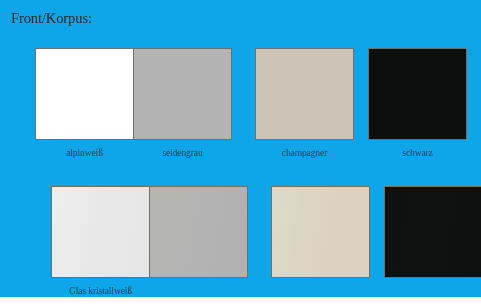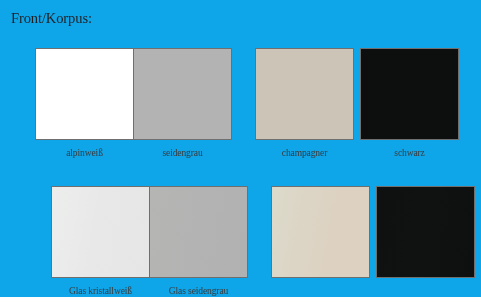--- a/index.html
+++ b/index.html
@@ -57,21 +57,21 @@
     line-height: 12px;
     color: #3a3a3a;
     margin-top: 7px;
     letter-spacing: -0.1px;
     white-space: nowrap;
   }
   
   .col-0 { left: 11px; margin-left: 24px; }
   .col-1 { left: 133px; }
   .col-2 { left: 255px; }
-  .col-3 { left: 360px; }
+  .col-3 { left: 368px; }
   
   .row-0 { top: 48px; }
   .row-1 { top: 186px; padding-left: 16px; }
 </style>
 </head>
 <body style="background-color: rgb(255, 255, 255);">
 
 <div id="page">
 
   <div class="page-title">Front/Korpus:</div>
@@ -98,21 +98,20 @@
       <span class="swatch-label">schwarz</span>
     </div>
 
     <div class="swatch-cell col-0 row-1">
       <span class="swatch-chip" style="background-image: linear-gradient(100deg, rgb(236, 238, 236) 0%, rgb(232, 232, 232) 45%, rgb(230, 230, 230) 100%); border-color: rgb(111, 111, 111);"></span>
       <span class="swatch-label">Glas kristallweiß</span>
     </div>
 
     <div class="swatch-cell col-1 row-1">
       <span class="swatch-chip" style="background-image: linear-gradient(100deg, rgb(181, 181, 179) 0%, rgb(179, 179, 179) 50%, rgb(177, 177, 177) 100%); border-color: rgb(111, 111, 111);"></span>
-      <span class="swatch-label">Glas seidengrau</span>
     </div>
 
     <div class="swatch-cell col-2 row-1">
       <span class="swatch-chip" style="background-image: linear-gradient(100deg, rgb(220, 219, 203) 0%, rgb(220, 213, 198) 30%, rgb(221, 210, 194) 60%, rgb(221, 210, 194) 100%); border-color: rgb(111, 111, 111);"></span>
     </div>
 
     <div class="swatch-cell col-3 row-1">
       <span class="swatch-chip" style="background-image: linear-gradient(100deg, rgb(15, 17, 16) 0%, rgb(16, 18, 17) 50%, rgb(14, 16, 15) 100%); border-color: rgb(111, 111, 111);"></span>
     </div>
 

